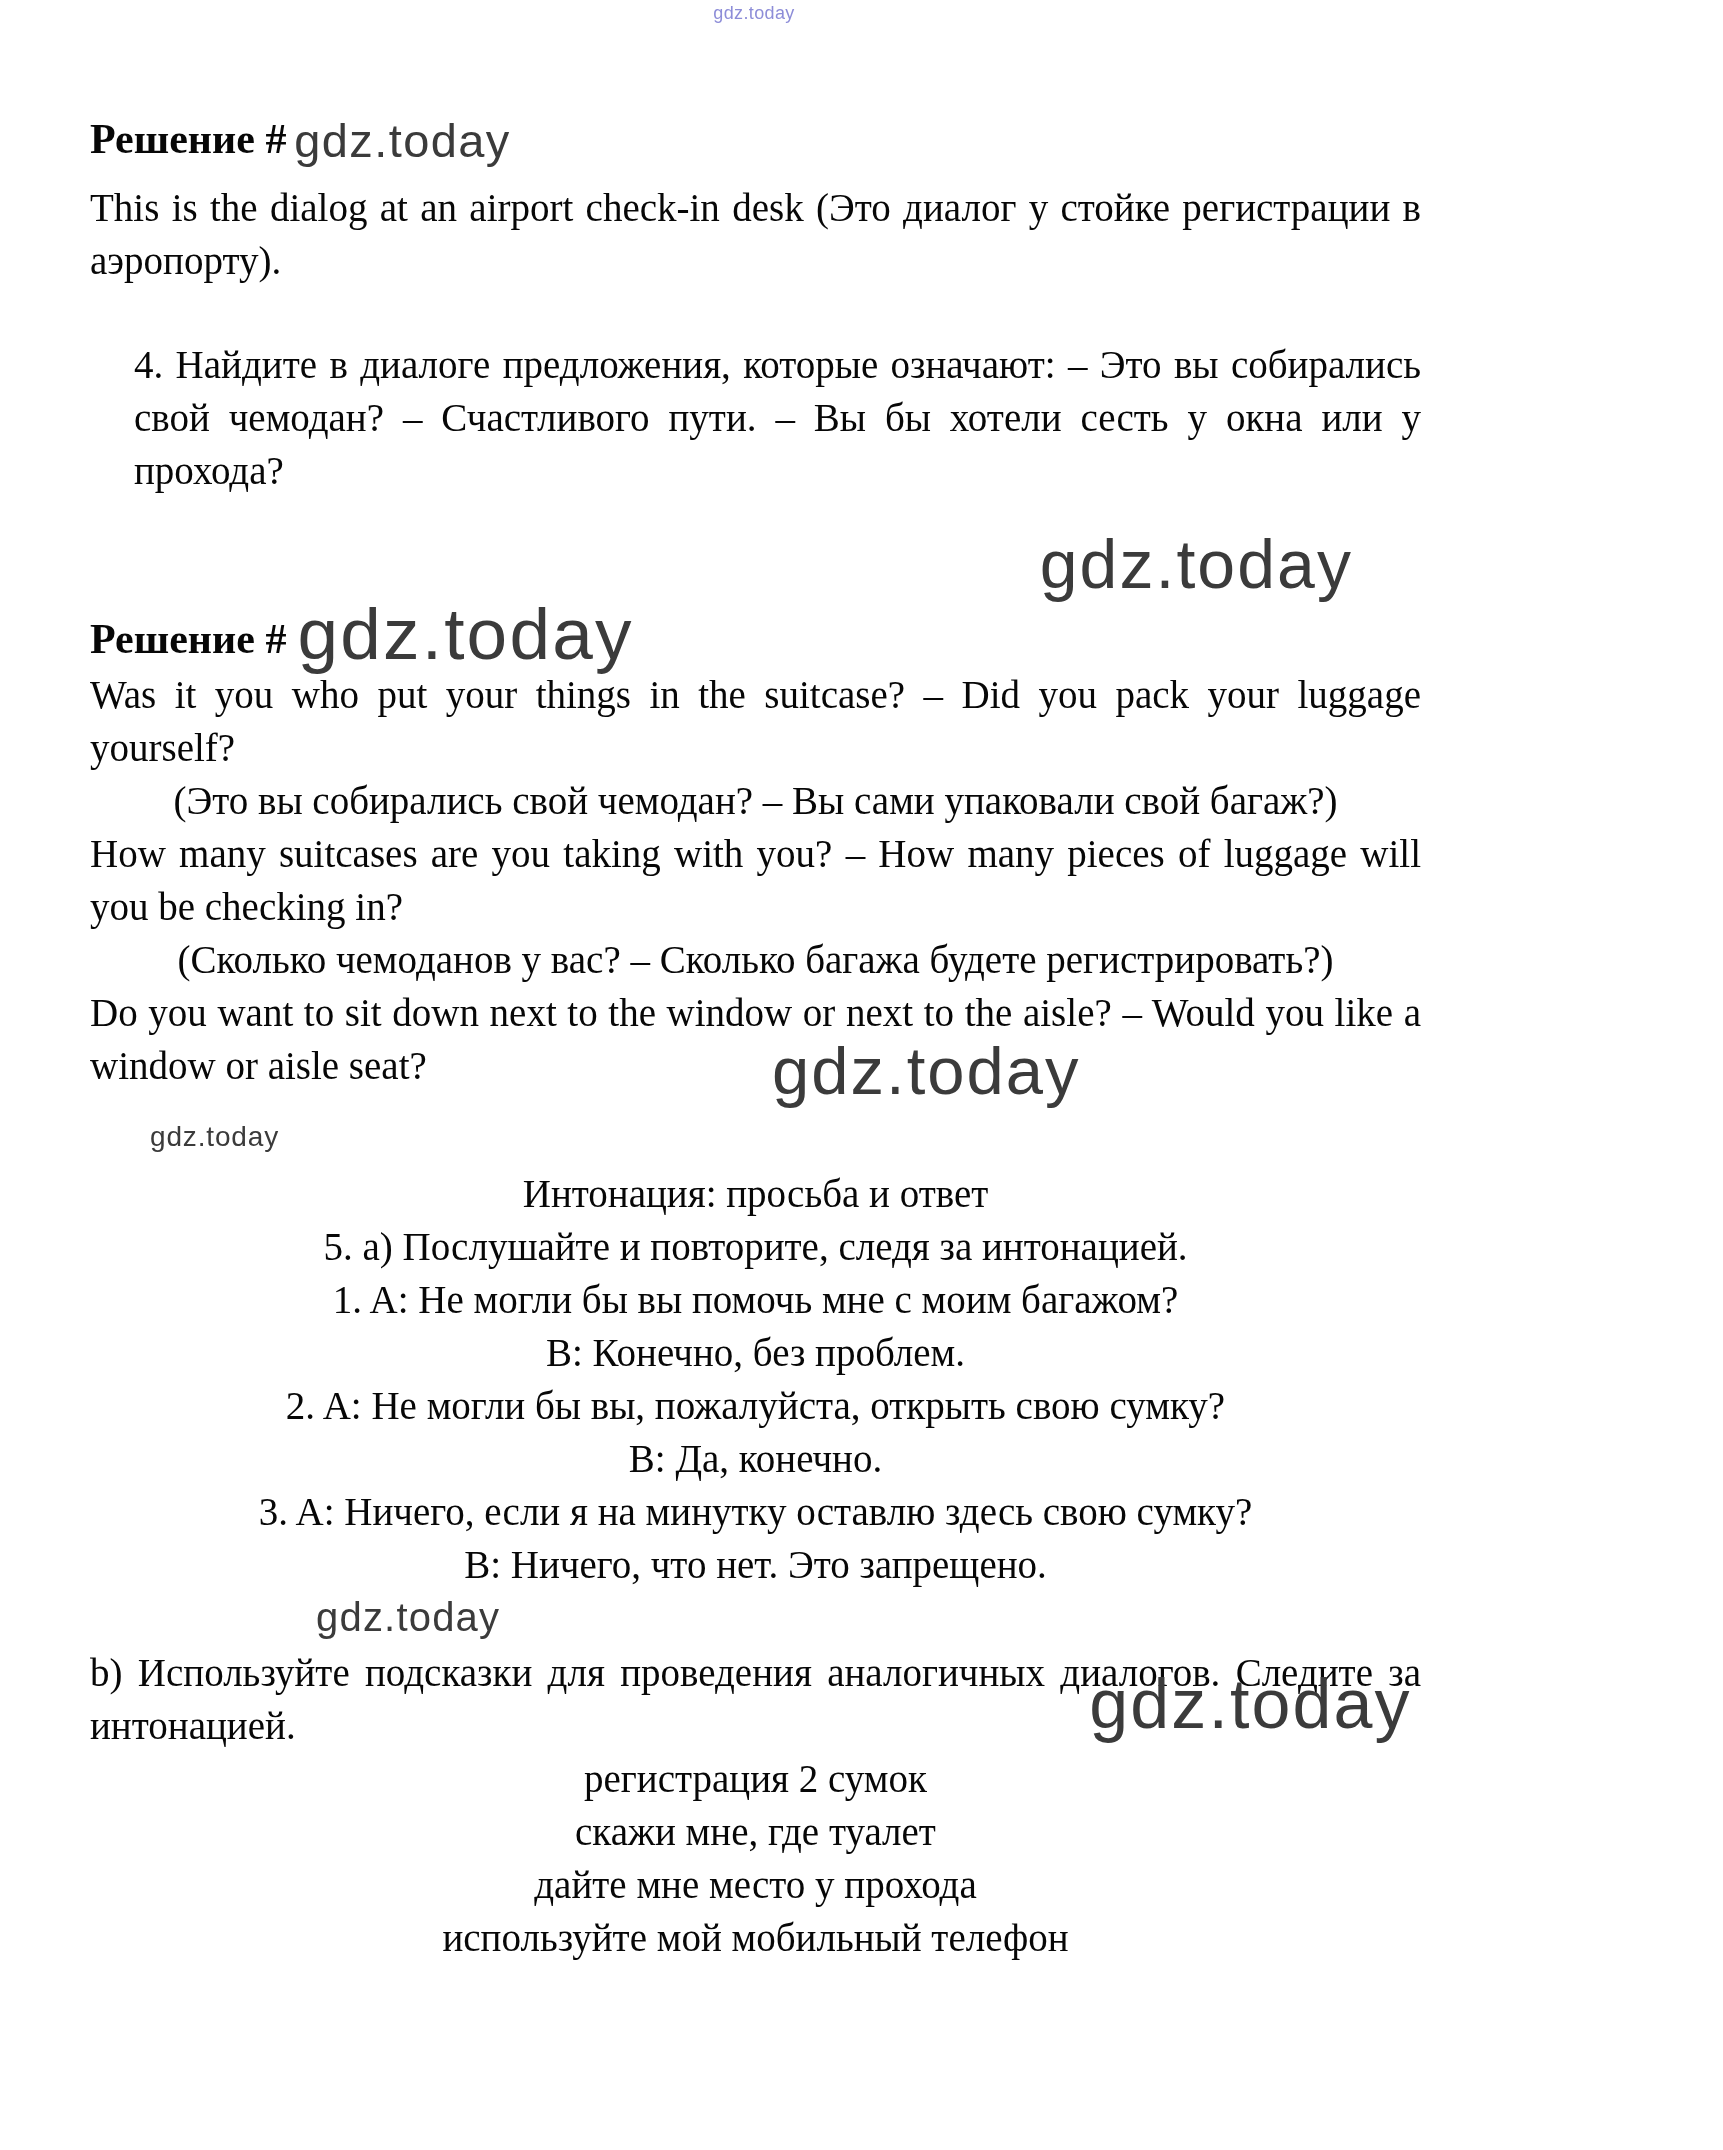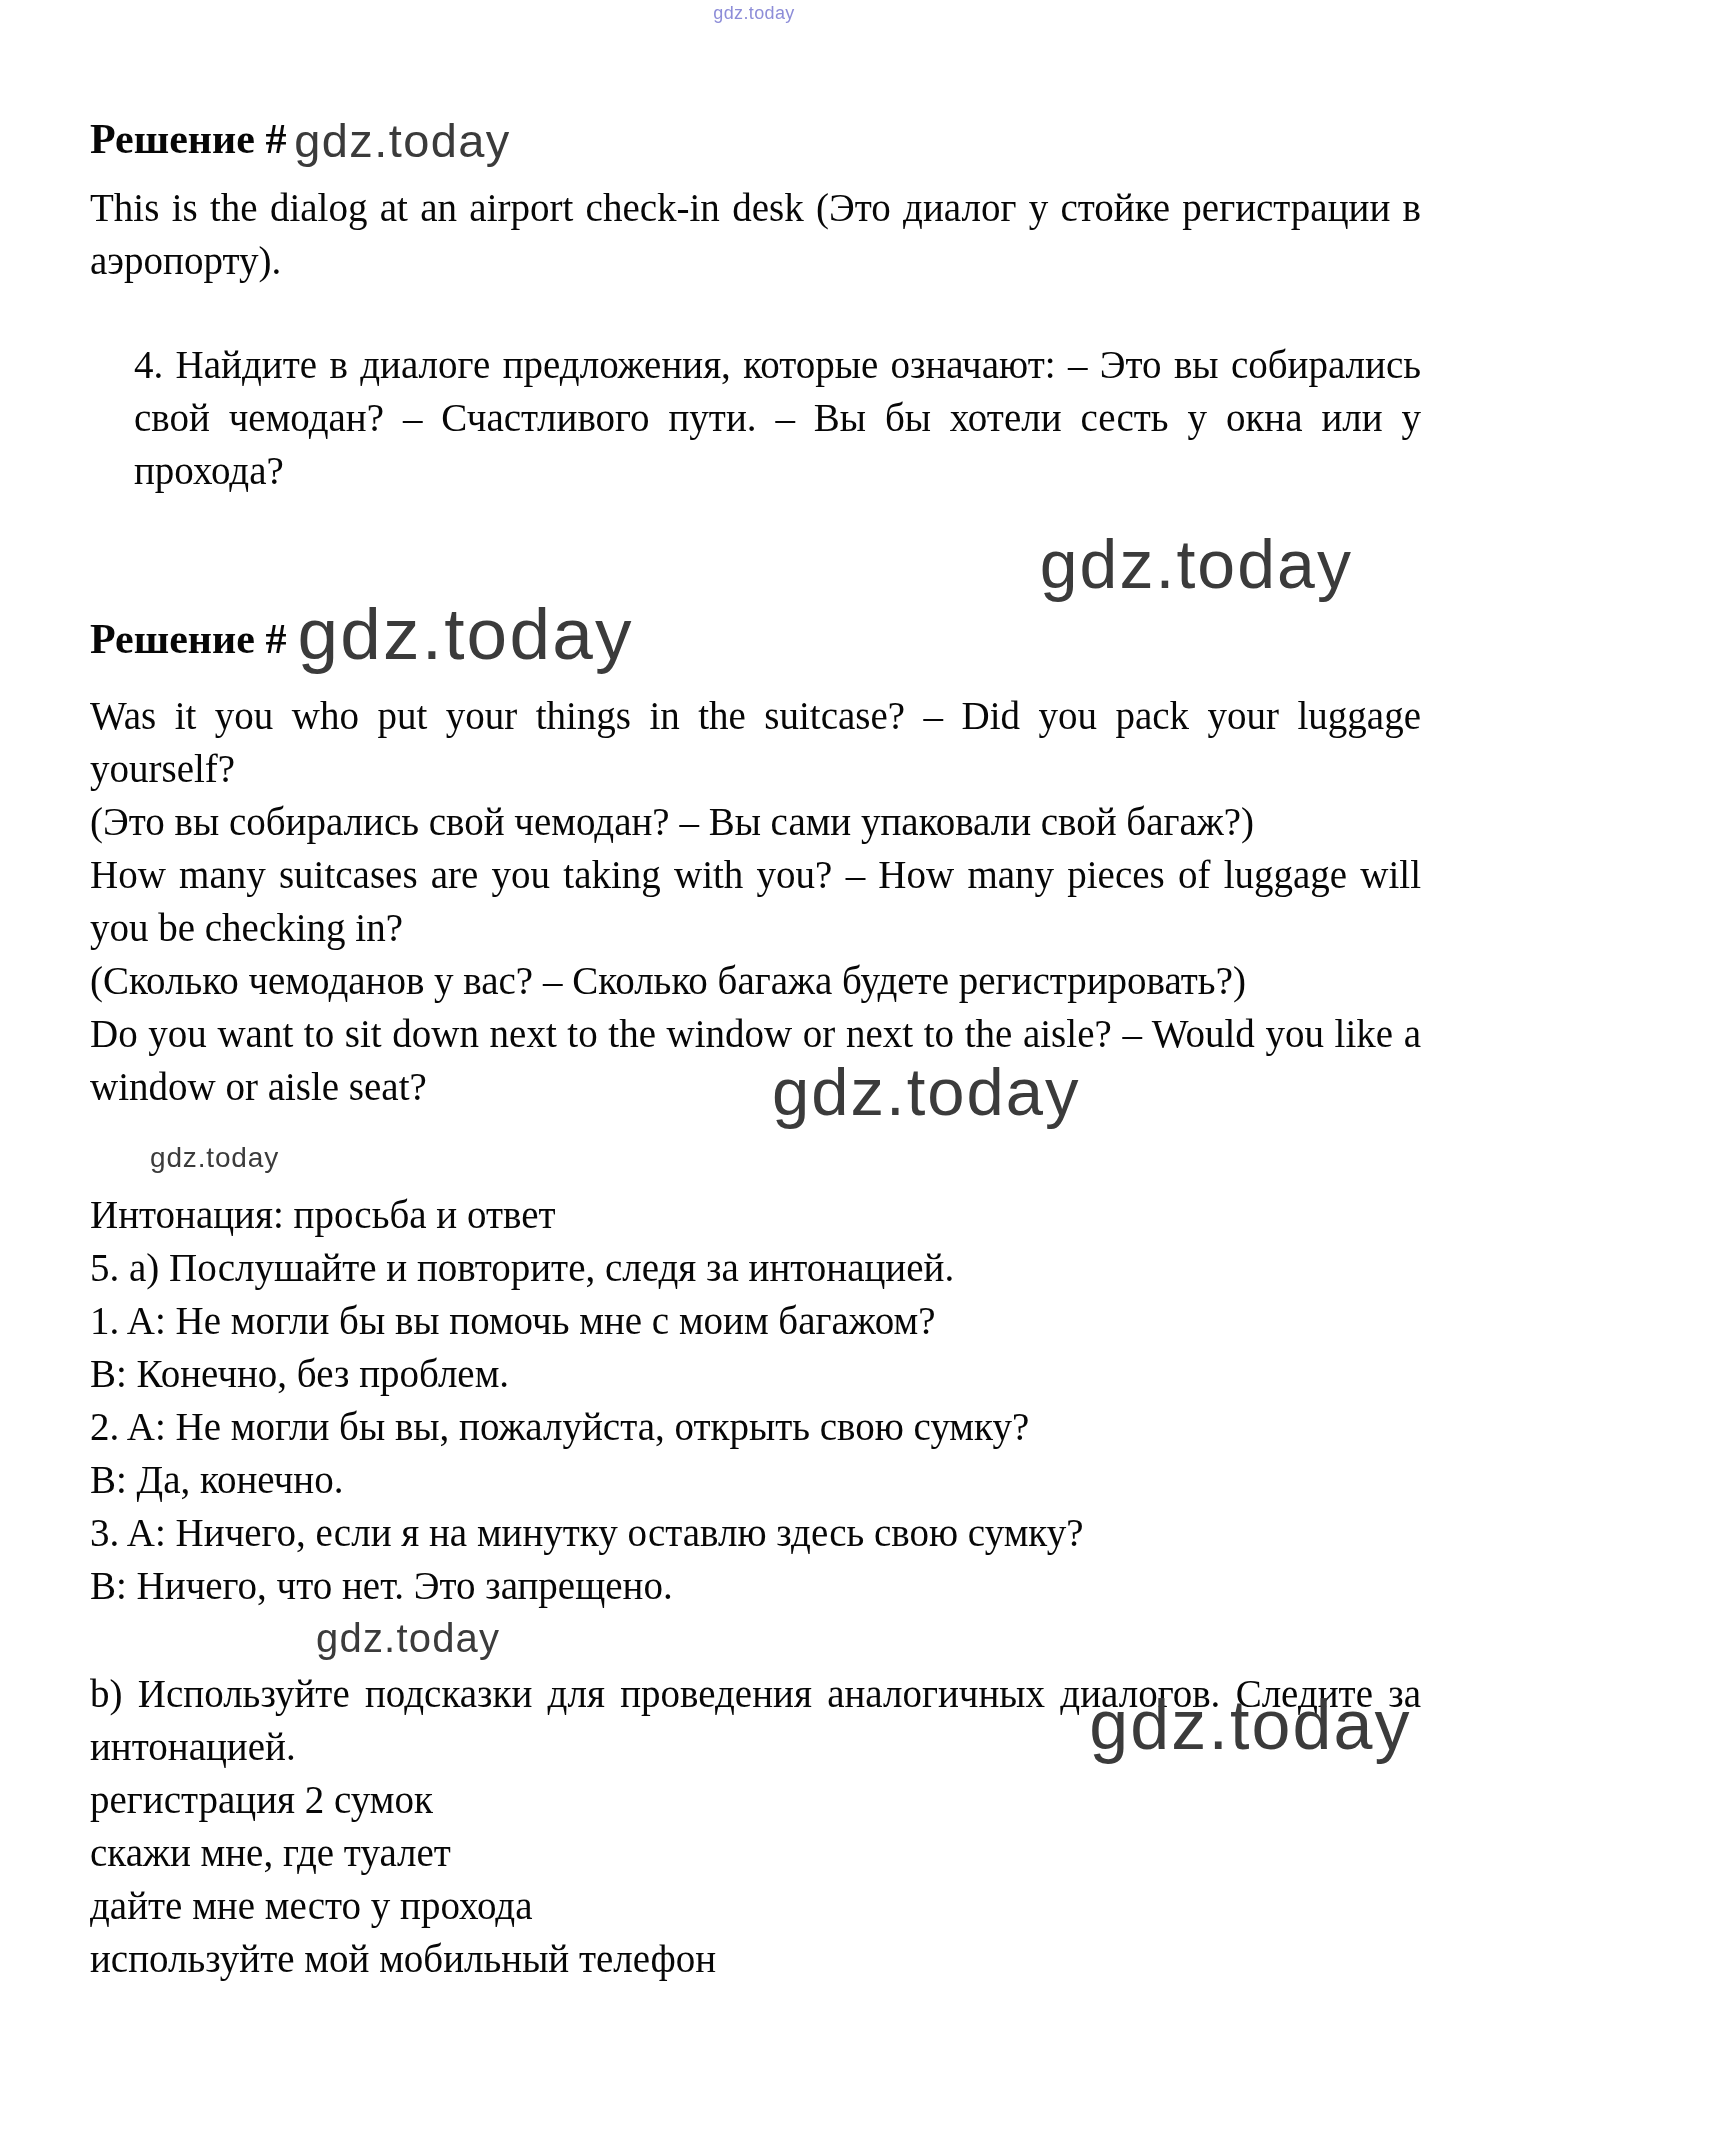--- a/index.html
+++ b/index.html
@@ -15,20 +15,21 @@
     box-sizing: border-box;
     padding: 0 87px 31px 90px;
     overflow: hidden;
     font-family: "Liberation Serif", serif;
     color: #070707;
   }
   .para {
     margin: 0;
     font-size: 39px;
     line-height: 53px;
+    text-align: center;
   }
   .justify { text-align: justify; }
   .rel { position: relative; }
 
   
   .wm {
     font-family: "Liberation Sans", sans-serif;
     font-weight: 300;
     color: #3b3b3b;
     letter-spacing: 0.03em;
@@ -71,21 +72,21 @@
   .p-intro { margin-top: 15px; }
   .p-task  { margin-top: 51px; margin-left: 44px; }
 
   .wm-right-1 {
     margin-top: 29.5px;
     text-align: right;
     font-size: 68px;
     line-height: 74px;
     padding-right: 68px;
   }
-  .sol-block { margin-top: 23px; }
+  .sol-block { margin-top: 2px; }
 
   .wm-center {
     position: absolute;
     left: 682px;
     bottom: -12.4px;
     font-size: 67px;
     line-height: 1;
   }
   .wm-small {
     margin-top: 28px;

